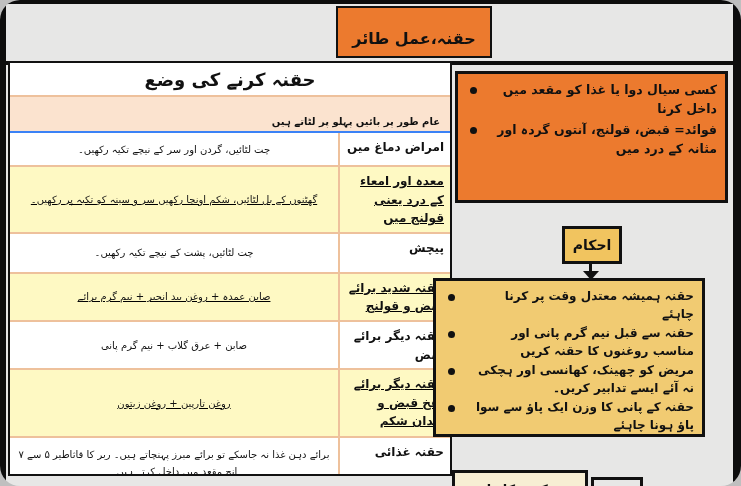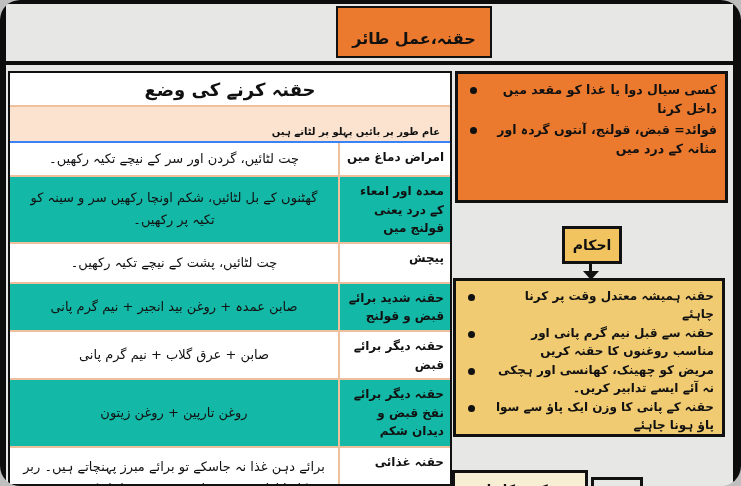--- a/index.html
+++ b/index.html
@@ -23,63 +23,63 @@
   .title-box{
     position:absolute;left:336px;top:6px;width:156px;height:52px;
     background:#ec7a2e;border:2px solid #111;box-sizing:border-box;
     display:flex;align-items:flex-end;justify-content:center;
     font-weight:bold;font-size:16px;color:#111;direction:rtl;
     padding-bottom:8px;
   }
 
   
   .vtable{
-    position:absolute;left:8px;top:71px;width:444px;height:415px;
+    position:absolute;left:8px;top:61px;width:444px;height:415px;
     background:#fff;border:2px solid #111;box-sizing:border-box;
     direction:rtl;overflow:hidden;
   }
   .t-header{
     height:32px;display:flex;align-items:center;justify-content:center;
     font-weight:bold;font-size:18px;color:#111;background:#fff;
   }
   .t-subheader{
     height:38px;background:#fbe3cf;border-top:2px solid #eec19c;border-bottom:2px solid #3b82f6;
     display:flex;align-items:flex-end;justify-content:flex-start;
     font-weight:bold;font-size:10px;color:#111;padding:0 10px 4px 6px;box-sizing:border-box;
   }
   .t-row{display:flex;align-items:stretch;border-top:2px solid #eec19c;box-sizing:border-box;}
   .t-row:first-child{border-top:none;}
-  .t-row.shaded{background:#14b8a6;}
+  .t-row.shaded{background:#fef9c3;text-decoration:underline;}
   .t-label{
     width:112px;flex:0 0 112px;box-sizing:border-box;
     border-left:2px solid #eec19c;
     font-weight:bold;font-size:12px;color:#111;
     padding:5px 6px 4px 4px;text-align:right;line-height:1.55;
   }
   .t-value{
     flex:1;display:flex;align-items:center;justify-content:center;
-    font-size:13px;color:#111;padding:4px 8px;box-sizing:border-box;
+    font-size:10px;color:#111;padding:4px 8px;box-sizing:border-box;
     text-align:center;line-height:1.7;
   }
   .t-row:nth-child(1){min-height:32px;}
   .t-row:nth-child(2){min-height:66px;}
   .t-row:nth-child(3){min-height:40px;}
   .t-row:nth-child(4){min-height:34px;}
   .t-row:nth-child(5){min-height:34px;}
   .t-row:nth-child(6){min-height:68px;}
   .t-row:nth-child(7){min-height:78px;}
   .t-row:nth-child(7) .t-value{align-items:flex-start;padding-top:8px;}
 
   
   .bullet-box{
     position:absolute;box-sizing:border-box;border:3px solid #111;
     padding:5px 8px 4px 6px;color:#111;
   }
   .def-box{left:455px;top:71px;width:273px;height:132px;background:#ec7a2e;}
-  .orders-box{left:453px;top:278px;width:272px;height:159px;background:#f1cb72;}
+  .orders-box{left:433px;top:278px;width:272px;height:159px;background:#f1cb72;}
   .bullet-item{display:flex;align-items:flex-start;margin:1px 0;gap:8px;}
   .dot{
     width:7px;height:7px;border-radius:50%;background:#111;
     flex:0 0 7px;margin:7px 7px 0 6px;
   }
   .btxt{
     flex:1;direction:rtl;text-align:right;
     font-weight:bold;font-size:12.5px;line-height:1.55;
   }
   .orders-box .btxt{font-size:12px;font-weight:600;line-height:1.5;}
@@ -133,21 +133,21 @@
         <div class="t-row shaded">
           <div class="t-label">معدہ اور امعاء کے درد یعنی قولنج میں</div>
           <div class="t-value">گھٹنوں کے بل لٹائیں، شکم اونچا رکھیں سر و سینہ کو تکیہ پر رکھیں۔</div>
         </div>
         <div class="t-row">
           <div class="t-label">پیچش</div>
           <div class="t-value">چت لٹائیں، پشت کے نیچے تکیہ رکھیں۔</div>
         </div>
         <div class="t-row shaded">
           <div class="t-label">حقنہ شدید برائے قبض و قولنج</div>
-          <div class="t-value">صابن عمدہ + روغن بید انجیر + نیم گرم پانی</div>
+          <div class="t-value">صابن عمدہ + روغن بید انجیر + نیم گرم برائے</div>
         </div>
         <div class="t-row">
           <div class="t-label">حقنہ دیگر برائے قبض</div>
           <div class="t-value">صابن + عرق گلاب + نیم گرم پانی</div>
         </div>
         <div class="t-row shaded">
           <div class="t-label">حقنہ دیگر برائے نفخ قبض و دیدان شکم</div>
           <div class="t-value">روغن تارپین + روغن زیتون</div>
         </div>
         <div class="t-row">

